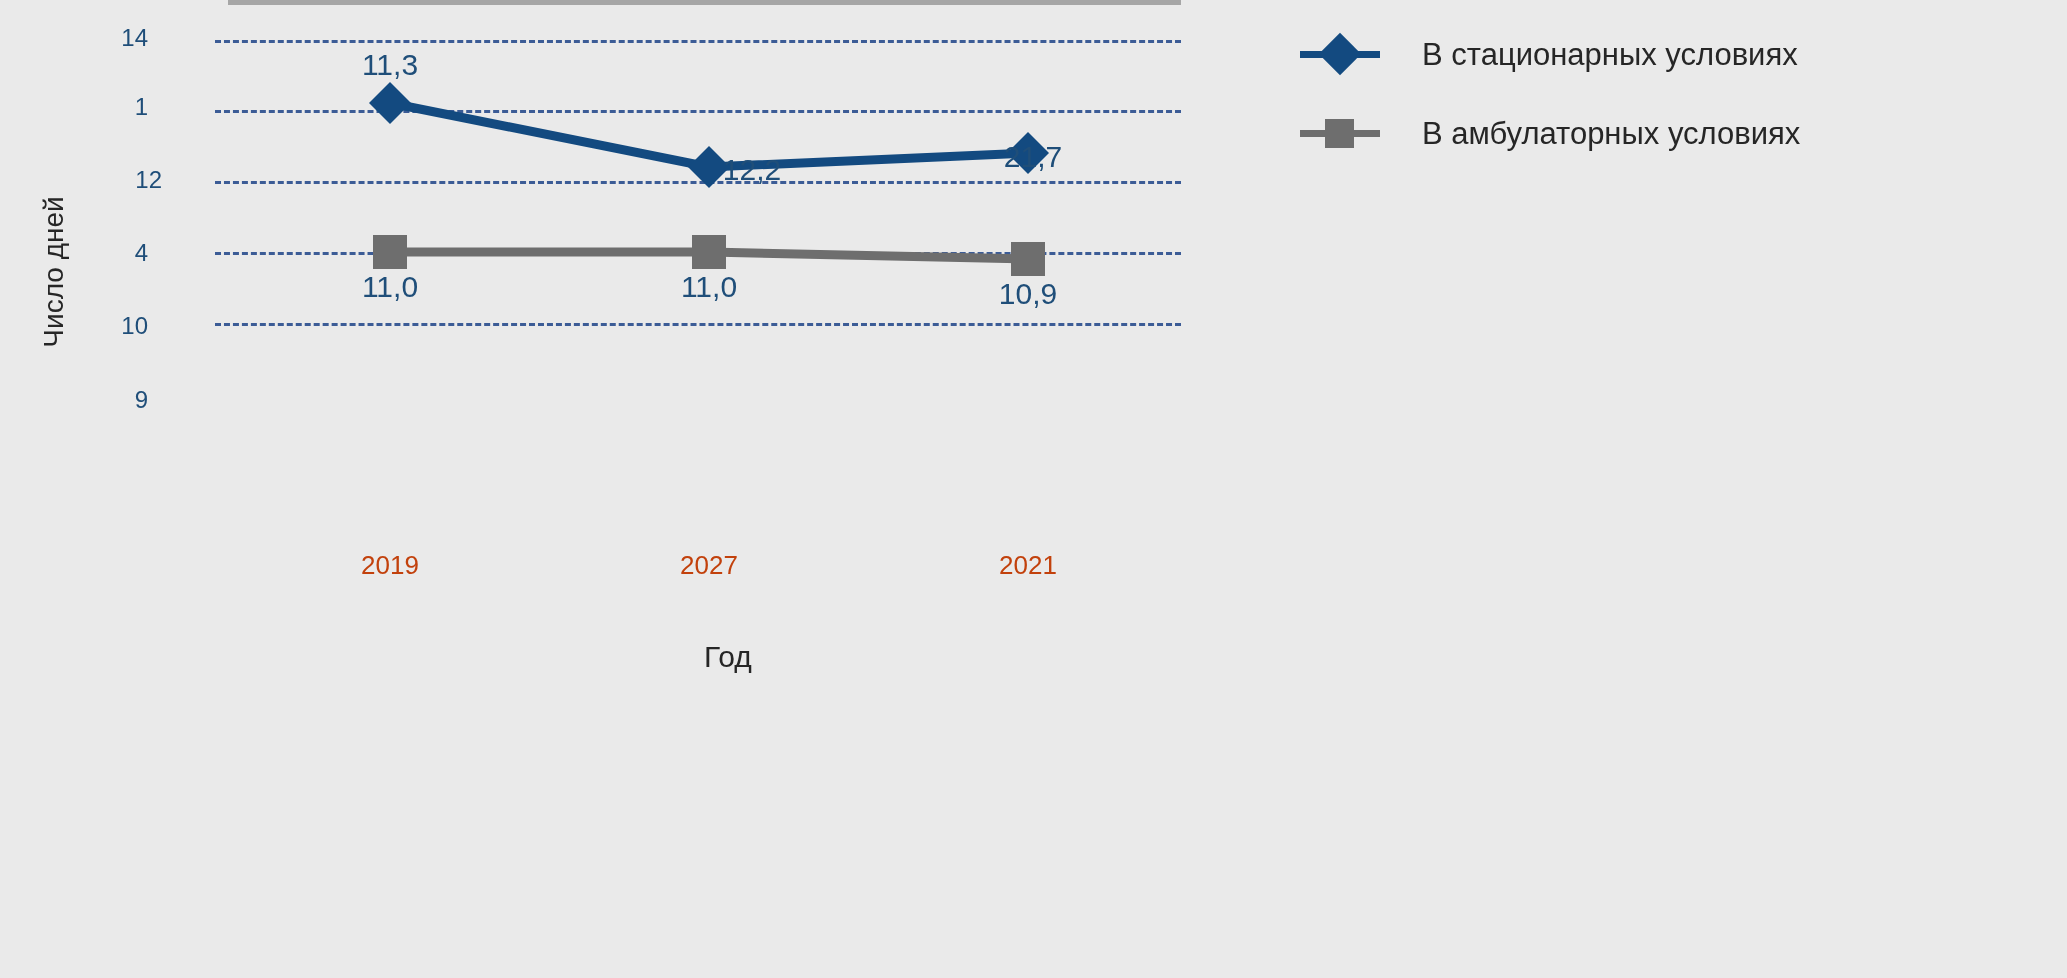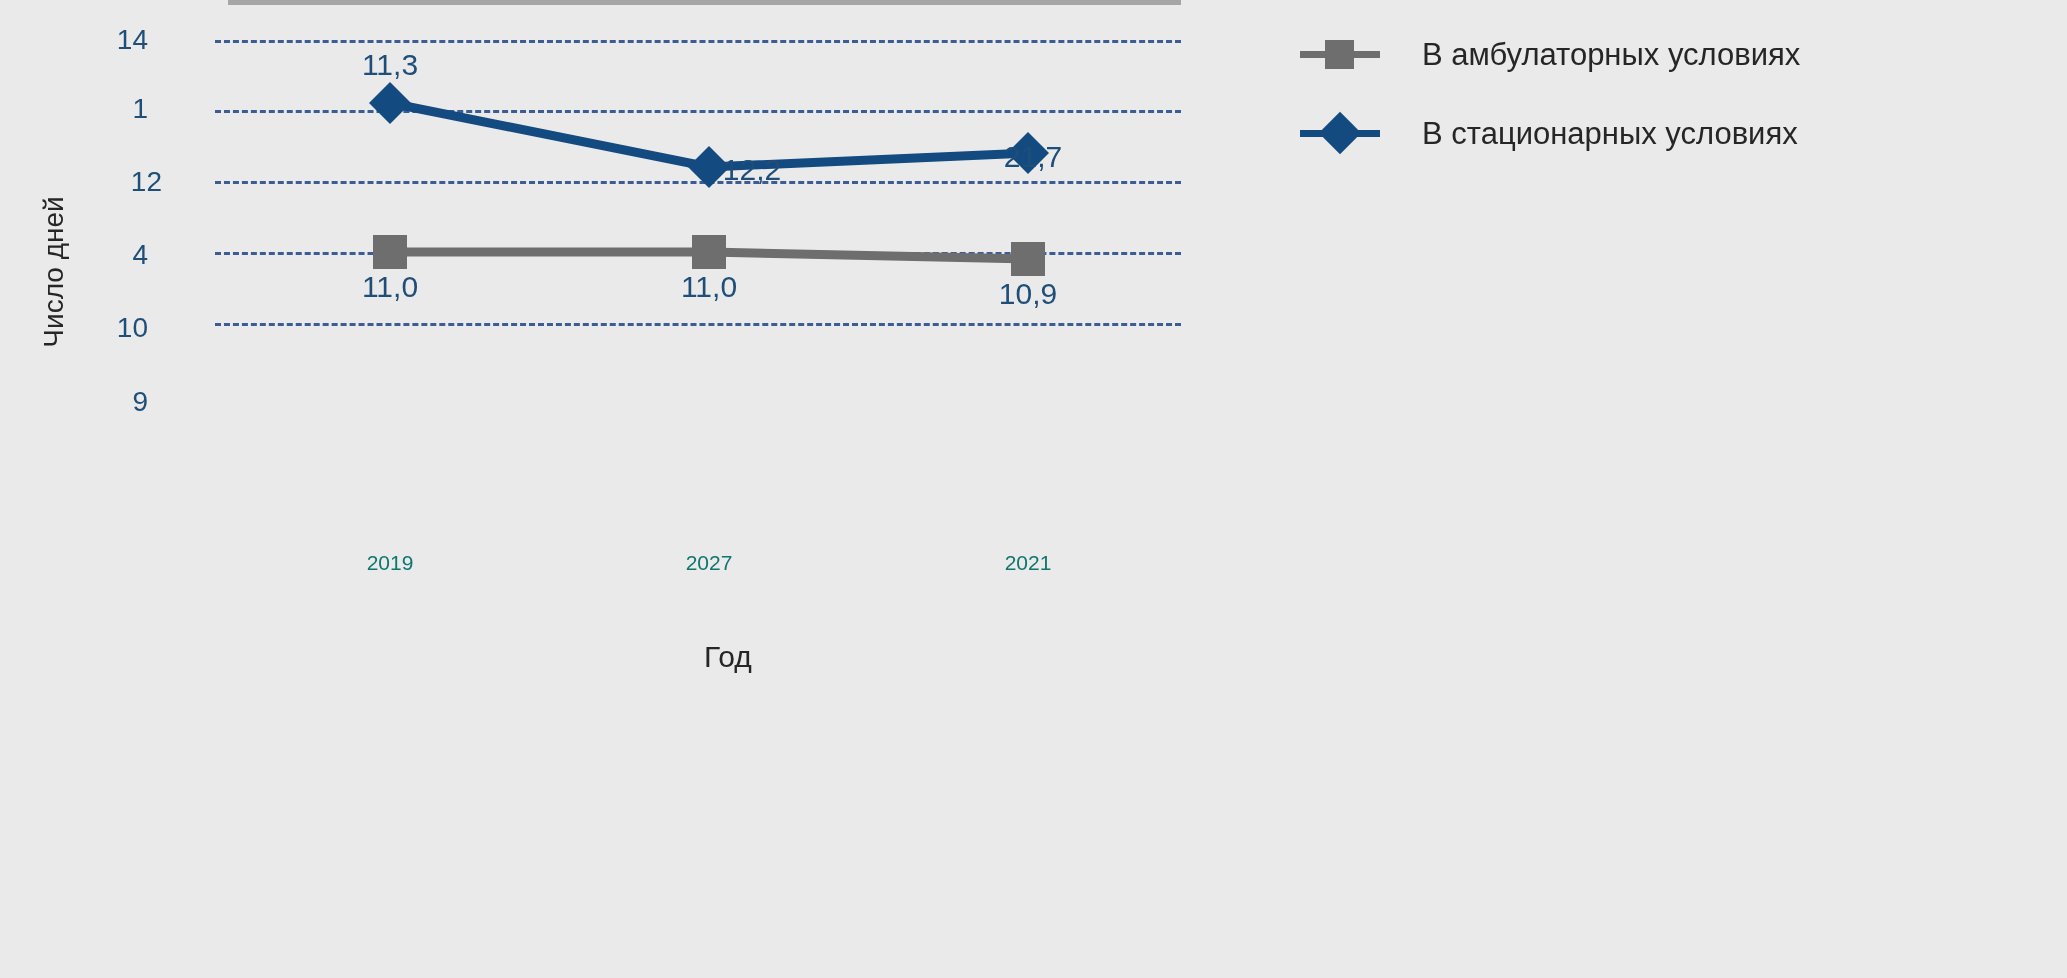--- a/index.html
+++ b/index.html
@@ -34,21 +34,21 @@
     font-size: 28px;
     color: #262626;
     white-space: nowrap;
   }
 
   
   .y-tick {
     position: absolute;
     width: 70px;
     text-align: right;
-    font-size: 28px;
+    font-size: 24px;
     color: #1f4e79;
     line-height: 1;
   }
 
   
   .gridline {
     position: absolute;
     left: 215px;
     width: 966px;
     height: 0;
@@ -80,22 +80,22 @@
     color: #1f4e79;
     white-space: nowrap;
     transform: translateX(-50%);
     line-height: 1;
   }
 
   
   .x-tick {
     position: absolute;
     top: 552px;
-    font-size: 21px;
-    color: #0f766e;
+    font-size: 26px;
+    color: #c2410c;
     transform: translateX(-50%);
     white-space: nowrap;
     line-height: 1;
   }
   .x-axis-title {
     position: absolute;
     top: 614px;
     left: 704px;
     width: 200px;
     text-align: left;
@@ -198,32 +198,32 @@
   <div class="data-label" style="left:709px; top:272px;">11,0</div>
   <div class="data-label" style="left:1028px; top:279px;">10,9</div>
 
   <div class="x-tick" style="left:390px;">2019</div>
   <div class="x-tick" style="left:709px;">2027</div>
   <div class="x-tick" style="left:1028px;">2021</div>
 
   <div class="x-axis-title">Год</div>
 
   <div class="legend">
+
+    <div class="legend-row">
+      <div class="legend-key">
+        <div class="bar" style="background:#134a80;"></div>
+        <div class="mk-diamond" style="background:#134a80;"></div>
+      </div>
+      <div class="legend-text">В стационарных условиях</div>
+    </div>
 
     <div class="legend-row">
       <div class="legend-key">
         <div class="bar" style="background:#6e6e6e;"></div>
         <div class="mk-square" style="background:#6e6e6e;"></div>
       </div>
       <div class="legend-text">В амбулаторных условиях</div>
     </div>
 
-    <div class="legend-row">
-      <div class="legend-key">
-        <div class="bar" style="background:#134a80;"></div>
-        <div class="mk-diamond" style="background:#134a80;"></div>
-      </div>
-      <div class="legend-text">В стационарных условиях</div>
-    </div>
-
   </div>
 
 </div>
 
 </body></html>

